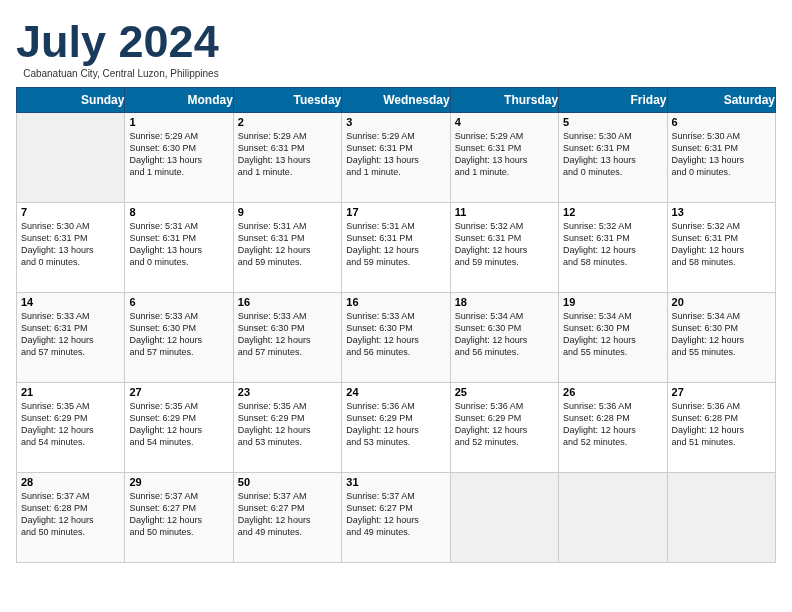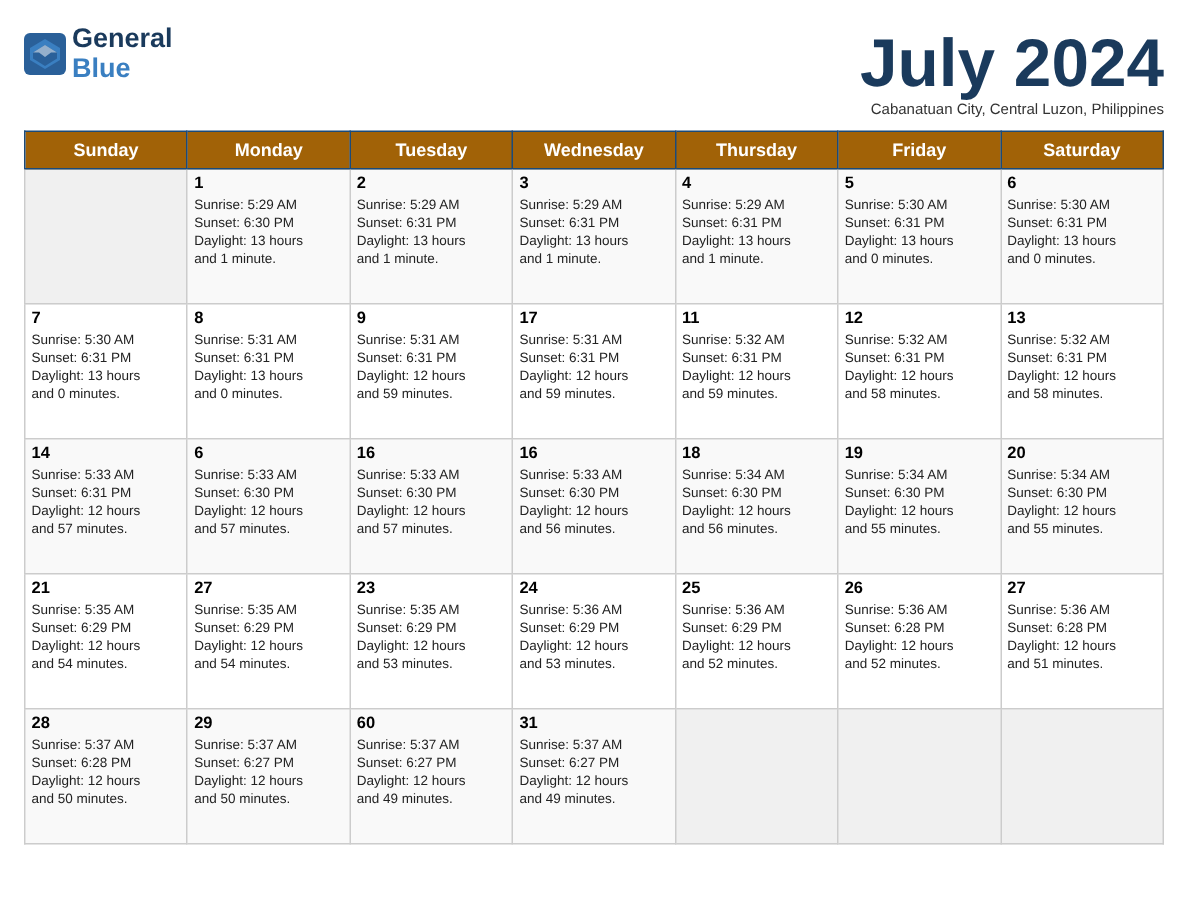--- a/index.html
+++ b/index.html
@@ -45,24 +45,24 @@
     .location {
       font-size: 10px;
       color: #333;
     }
     table {
       width: 100%;
       border-collapse: collapse;
       font-size: 10px;
     }
     thead th {
-      background-color: #a16207;
+      background-color: #0369a1;
       color: #fff;
-      padding: 5px 20px;
-      text-align: center;
+      padding: 5px 0;
+      text-align: right;
       font-size: 12px;
       font-weight: bold;
       border: 1px solid #1a4a7a;
     }
     tbody td {
       border: 1px solid #ccc;
       padding: 3px 4px;
       vertical-align: top;
       width: 14.28%;
       height: 90px;
@@ -85,32 +85,20 @@
       line-height: 1.35;
     }
     .empty-cell {
       background-color: #f0f0f0 !important;
     }
   </style>
 </head>
 <body>
 
 <div class="header">
-  <div class="logo">
-    <svg class="logo-icon" viewBox="0 0 28 28">
-      <rect width="28" height="28" rx="4" fill="#2a6099"></rect>
-      <polygon points="14,4 24,10 24,18 14,24 4,18 4,10" fill="#3a7fc1"></polygon>
-      <polygon points="14,8 22,13 22,17 14,22 6,17 6,13" fill="#2a6099"></polygon>
-      <polygon points="14,8 22,13 18,13 14,16 10,13 6,13" fill="#fff" opacity="0.5"></polygon>
-    </svg>
-    <div class="logo-text">
-      <div>General</div>
-      <div><span style="color:#3a7fc1">Blue</span></div>
-    </div>
-  </div>
   <div class="title-block">
     <div class="month-year">July 2024</div>
     <div class="location">Cabanatuan City, Central Luzon, Philippines</div>
   </div>
 </div>
 
 <table>
   <thead>
     <tr>
 
@@ -331,21 +319,21 @@
 and 50 minutes.</div>
         </td>
         <td>
           <span class="day-number">29</span>
           <div class="day-info" style="white-space: pre-line;">Sunrise: 5:37 AM
 Sunset: 6:27 PM
 Daylight: 12 hours
 and 50 minutes.</div>
         </td>
         <td>
-          <span class="day-number">60</span>
+          <span class="day-number">50</span>
           <div class="day-info" style="white-space: pre-line;">Sunrise: 5:37 AM
 Sunset: 6:27 PM
 Daylight: 12 hours
 and 49 minutes.</div>
         </td>
         <td>
           <span class="day-number">31</span>
           <div class="day-info" style="white-space: pre-line;">Sunrise: 5:37 AM
 Sunset: 6:27 PM
 Daylight: 12 hours

